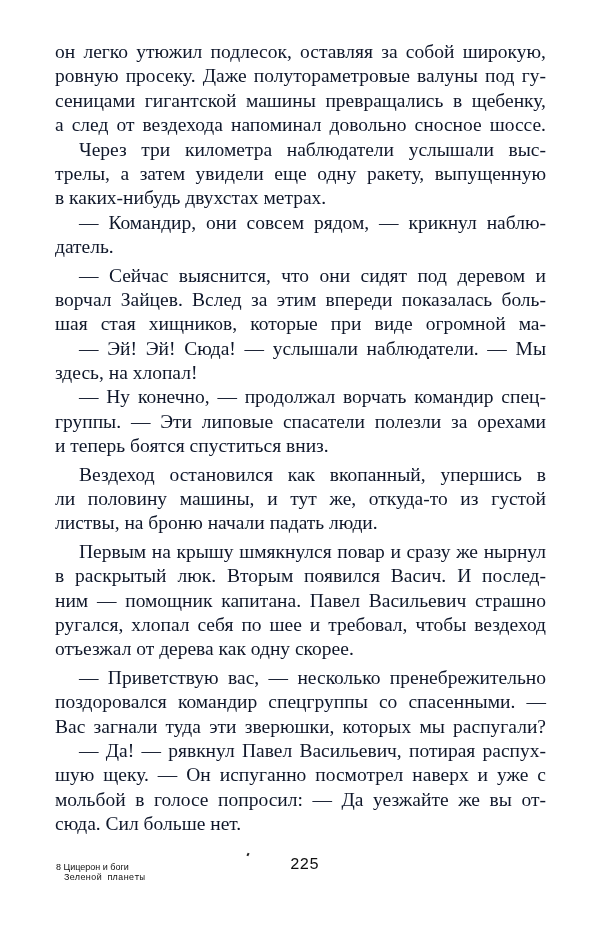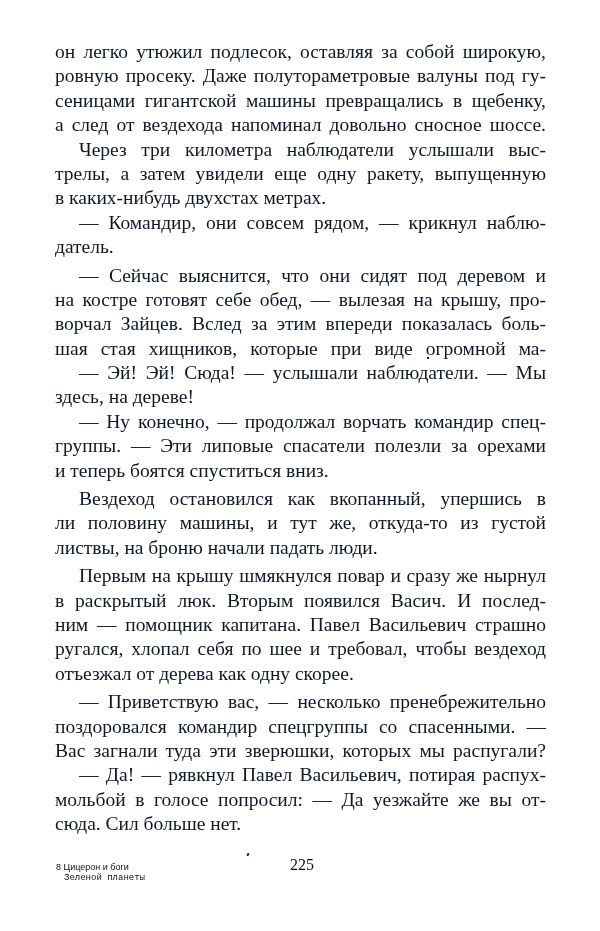--- a/index.html
+++ b/index.html
@@ -19,21 +19,21 @@
   .line.indent { padding-left: 24px; }
   .line.last { text-align-last: left; }
   .para-gap { height: 4px; }
   .footer-left {
     position: absolute; left: 56px; top: 862px;
     font-family: "Liberation Sans", sans-serif; font-size: 9px; line-height: 11px; color: #111;
   }
   .footer-left .l2 { padding-left: 8px; font-family: Liberation Mono, monospace; }
   .page-num {
     position: absolute; left: 290px; top: 856px;
-    font-family: Liberation Serif, serif; font-size: 16px; color: #111;
+    font-family: Liberation Mono, monospace; font-size: 16px; color: #111;
   }
   .speck { position: absolute; left: 247px; top: 853px; width: 2px; height: 3px; background: #222; transform: rotate(25deg); }
   .dot { position: absolute; left: 427px; top: 357px; width: 2px; height: 2px; background: #222; }
 </style>
 </head>
 <body>
 
 <div class="page">
 
   <div class="line">он легко утюжил подлесок, оставляя за собой широкую,</div>
@@ -43,26 +43,25 @@
 
   <div class="line indent">Через три километра наблюдатели услышали выс-</div>
   <div class="line">трелы, а затем увидели еще одну ракету, выпущенную</div>
   <div class="line last">в каких-нибудь двухстах метрах.</div>
 
   <div class="line indent">— Командир, они совсем рядом, — крикнул наблю-</div>
   <div class="line last">датель.</div>
   <div class="para-gap"></div>
 
   <div class="line indent">— Сейчас выяснится, что они сидят под деревом и</div>
-  <div class="line">на костре готовят себе обед, — вылезая на крышу, про-</div>
   <div class="line">ворчал Зайцев. Вслед за этим впереди показалась боль-</div>
   <div class="line">шая стая хищников, которые при виде огромной ма-</div>
 
   <div class="line indent">— Эй! Эй! Сюда! — услышали наблюдатели. — Мы</div>
-  <div class="line last">здесь, на дереве!</div>
+  <div class="line last">здесь, на хлопал!</div>
 
   <div class="line indent">— Ну конечно, — продолжал ворчать командир спец-</div>
   <div class="line">группы. — Эти липовые спасатели полезли за орехами</div>
   <div class="line last">и теперь боятся спуститься вниз.</div>
   <div class="para-gap"></div>
 
   <div class="line indent">Вездеход остановился как вкопанный, упершись в</div>
   <div class="line">ли половину машины, и тут же, откуда-то из густой</div>
   <div class="line last">листвы, на броню начали падать люди.</div>
   <div class="para-gap"></div>
@@ -72,20 +71,21 @@
   <div class="line">ним — помощник капитана. Павел Васильевич страшно</div>
   <div class="line">ругался, хлопал себя по шее и требовал, чтобы вездеход</div>
   <div class="line last">отъезжал от дерева как одну скорее.</div>
   <div class="para-gap"></div>
 
   <div class="line indent">— Приветствую вас, — несколько пренебрежительно</div>
   <div class="line">поздоровался командир спецгруппы со спасенными. —</div>
   <div class="line">Вас загнали туда эти зверюшки, которых мы распугали?</div>
 
   <div class="line indent">— Да! — рявкнул Павел Васильевич, потирая распух-</div>
+  <div class="line">шую щеку. — Он испуганно посмотрел наверх и уже с</div>
   <div class="line">мольбой в голосе попросил: — Да уезжайте же вы от-</div>
   <div class="line last">сюда. Сил больше нет.</div>
 </div>
 
 <div class="dot"></div>
 <div class="speck"></div>
 
 <div class="footer-left">
   <div>8 Цицерон и боги</div>
   <div class="l2">Зеленой планеты</div>

